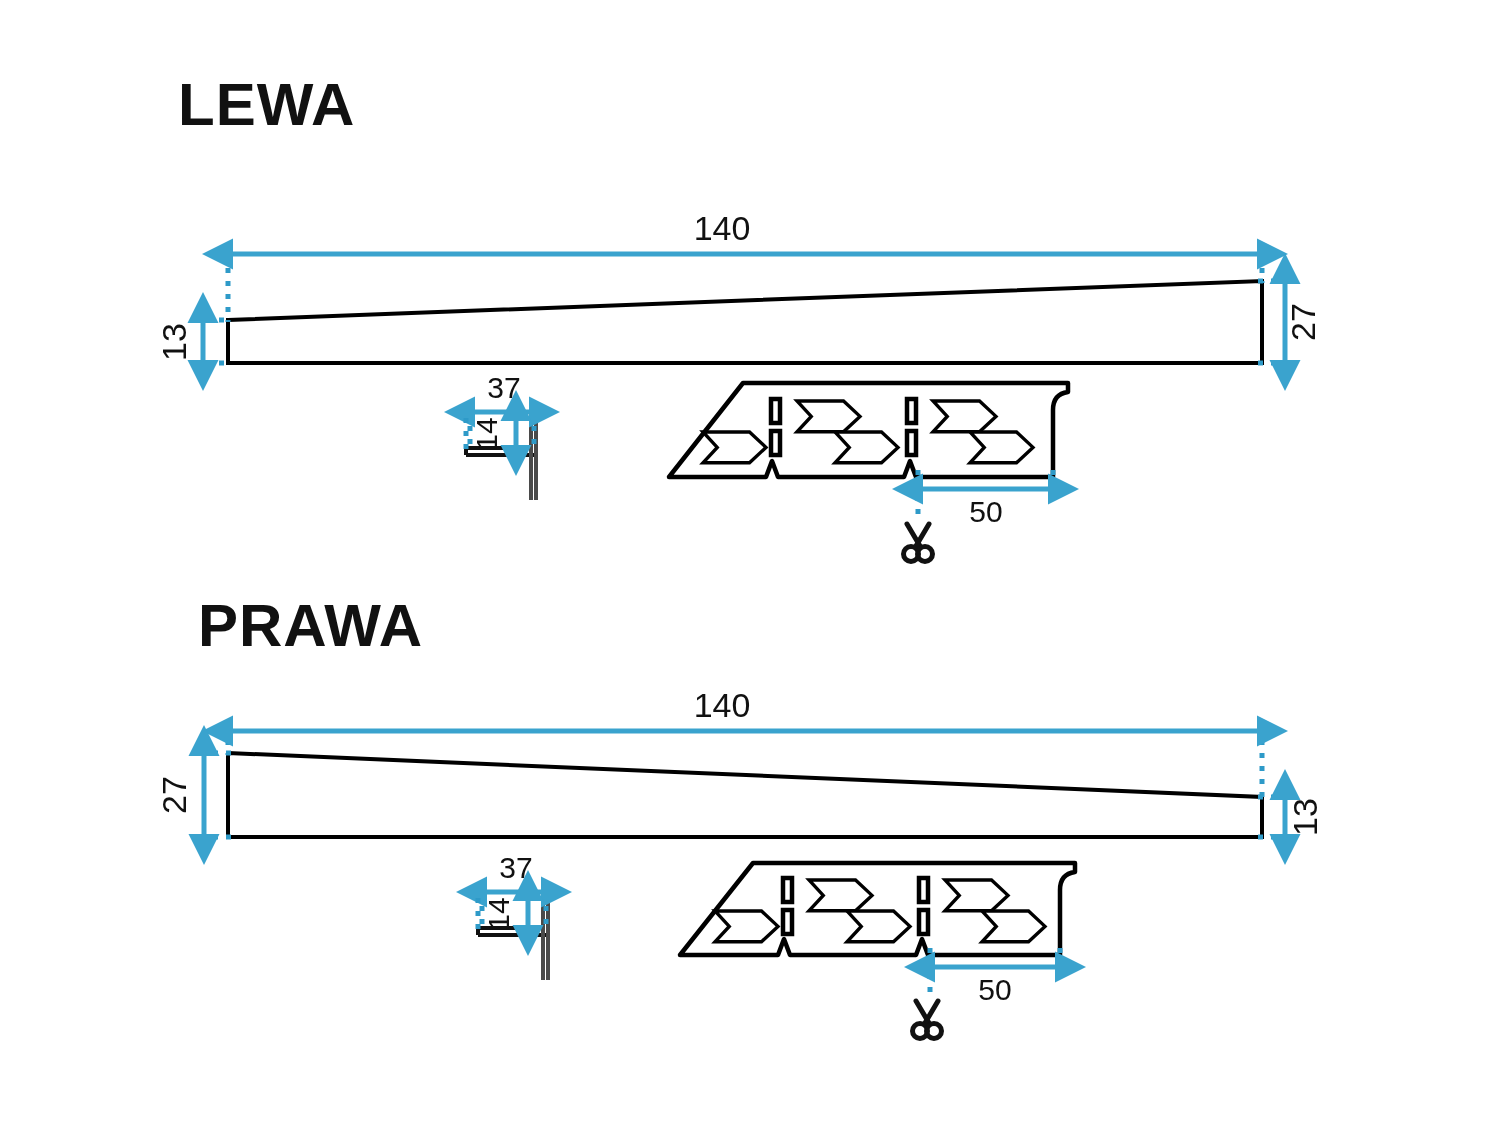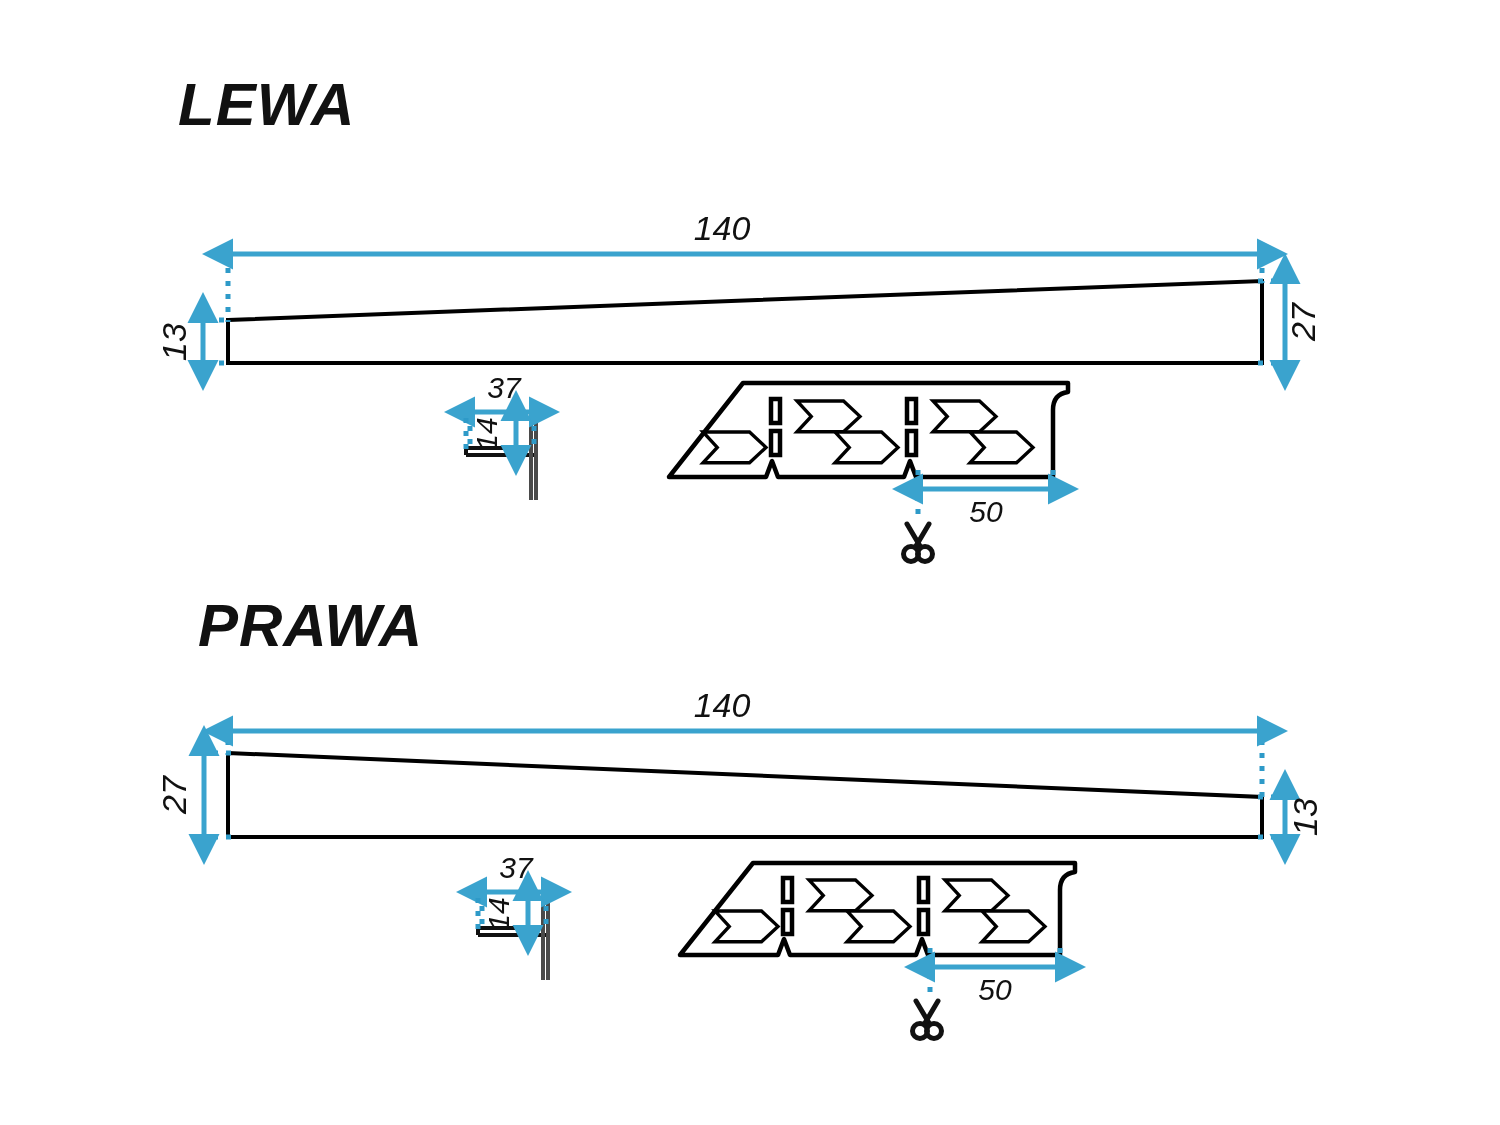--- a/index.html
+++ b/index.html
@@ -12,21 +12,20 @@
     height: 1125px;
     font-family: "Liberation Sans", sans-serif;
     overflow: hidden;
     position: relative;
   }
   #stage {
     position: relative;
     width: 1500px;
     height: 1125px;
     background: #ffffff;
-    font-style: italic;
   }
   .drawing-svg {
     position: absolute;
     left: 0;
     top: 0;
     width: 1500px;
     height: 1125px;
   }
   text { font-family: "Liberation Sans", sans-serif; }
   .title-text {

